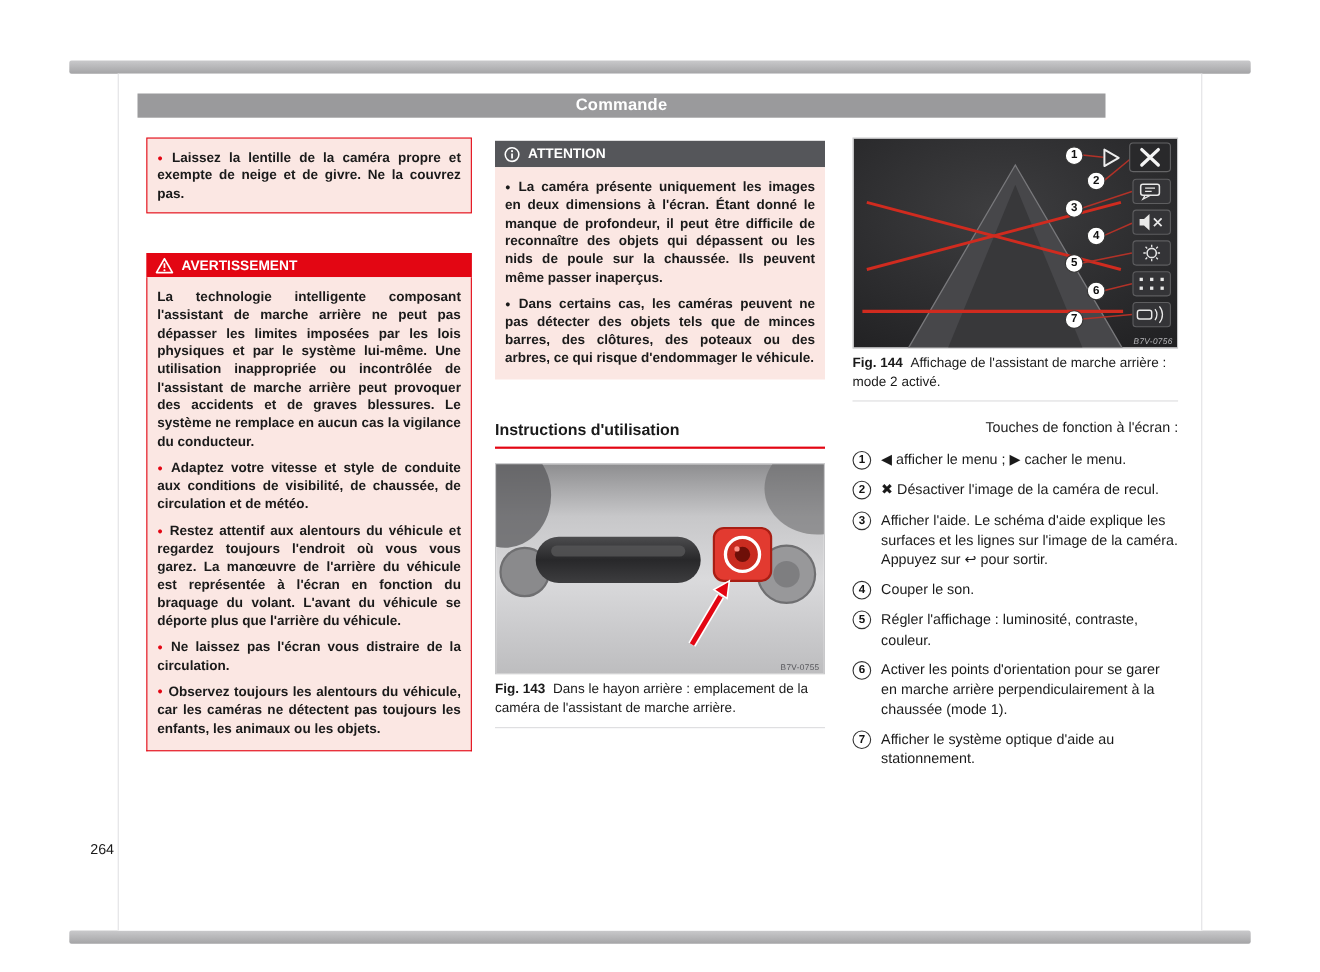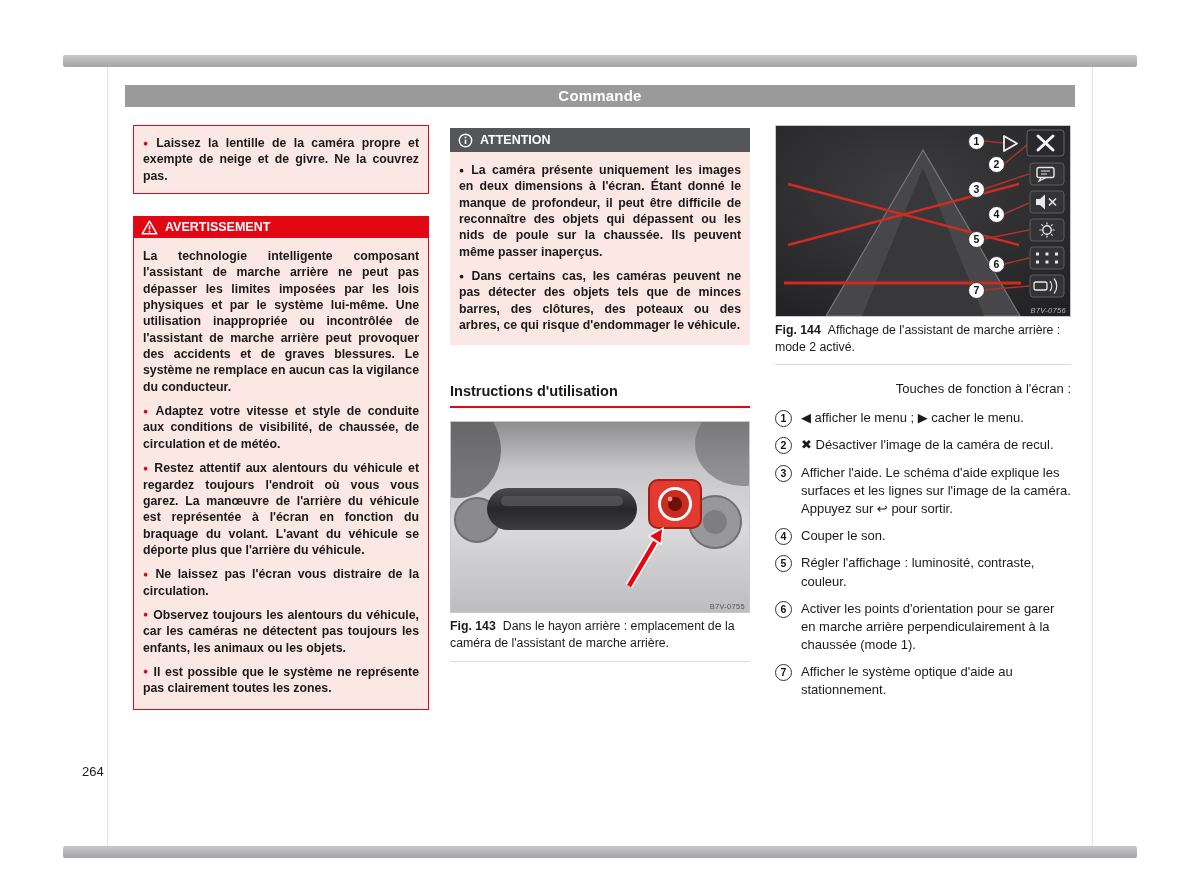--- a/index.html
+++ b/index.html
@@ -7,38 +7,38 @@
   body {
     position:relative; background:#ffffff; overflow:hidden;
     font-family:"Liberation Sans", sans-serif; color:var(--ink,#1a1a1a);
   }
   .book-edge { position:absolute; left:63px; width:1074px; height:12px;
     background:linear-gradient(180deg,#c9c9cb,#a4a4a6); border-radius:2px; }
   .book-edge.top { top:55px; }
   .book-edge.bottom { top:846px; }
   .page { position:absolute; left:107px; top:67px; width:986px; height:779px;
     background:#ffffff; border-left:1px solid #e2e2e4; border-right:1px solid #e2e2e4; }
-  .page-header { position:absolute; left:125px; top:85px; width:950px; height:22px;
+  .page-header { position:absolute; left:125px; top:85px; width:880px; height:22px;
     background:var(--header_gray,#9a9a9c); color:#fff; font-weight:bold; font-size:15px;
     text-align:center; line-height:22px; letter-spacing:.2px; }
   .page-number { position:absolute; left:82px; top:764px; font-size:13px; }
 
   .col { position:absolute; }
   .col-left  { left:133px; top:125px; width:296px; }
   .col-mid   { left:450px; top:128px; width:300px; }
   .col-right { left:775px; top:125px; width:296px; }
 
   .box-pink { background:var(--pink,#fbe7e3); border:1px solid var(--red,#e30613); padding:9px 9px; }
   p.b { font-size:12.3px; font-weight:bold; line-height:1.33; text-align:justify; hyphens:auto; }
   .warn-body p + p, .attn-body p + p { margin-top:8px; }
   .bullet::before { content:"●\2002"; font-size:8.5px; vertical-align:1.5px; }
   .bullet.red::before { color:var(--red,#e30613); }
   .bullet.dark::before { color:#1a1a1a; }
 
-  .warn-header { margin-top:22px; background:var(--red,#e30613); color:#fff; height:22px;
+  .warn-header { margin-top:36px; background:var(--red,#e30613); color:#fff; height:22px;
     display:flex; align-items:center; gap:7px; padding:0 8px; font-size:12.5px; font-weight:bold; }
   .warn-body { border-top:none; padding:10px 9px 12px; }
 
   .attn-header { background:var(--attention_gray,#55565a); color:#fff; height:24px;
     display:flex; align-items:center; gap:7px; padding:0 8px; font-size:12.5px; font-weight:bold; }
   .attn-body { background:var(--pink,#fbe7e3); padding:10px 9px 12px; }
 
   .section-title { margin-top:38px; font-size:14.5px; font-weight:bold;
     padding-bottom:7px; border-bottom:2px solid var(--red,#e30613); }
 
@@ -84,21 +84,20 @@
       <circle cx="8.5" cy="11.7" r="0.95" fill="#fff"></circle>
     </svg>
     <span>AVERTISSEMENT</span>
   </div>
   <div class="box-pink warn-body">
     <p class="b">La technologie intelligente composant l'assistant de marche arrière ne peut pas dépasser les limites imposées par les lois physiques et par le système lui-même. Une utilisation inappropriée ou incontrôlée de l'assistant de marche arrière peut provoquer des accidents et de graves blessures. Le système ne remplace en aucun cas la vigilance du conducteur.</p>
     <p class="b bullet red">Adaptez votre vitesse et style de conduite aux conditions de visibilité, de chaussée, de circulation et de météo.</p>
     <p class="b bullet red">Restez attentif aux alentours du véhicule et regardez toujours l'endroit où vous vous garez. La manœuvre de l'arrière du véhicule est représentée à l'écran en fonction du braquage du volant. L'avant du véhicule se déporte plus que l'arrière du véhicule.</p>
     <p class="b bullet red">Ne laissez pas l'écran vous distraire de la circulation.</p>
     <p class="b bullet red">Observez toujours les alentours du véhicule, car les caméras ne détectent pas toujours les enfants, les animaux ou les objets.</p>
-    <p class="b bullet red">Il est possible que le système ne représente pas clairement toutes les zones.</p>
   </div>
 </div>
 
 <div class="col col-mid">
   <div class="attn-header">
     <svg width="15" height="15" viewBox="0 0 15 15">
       <circle cx="7.5" cy="7.5" r="6.2" fill="none" stroke="#fff" stroke-width="1.4"></circle>
       <circle cx="7.5" cy="4.4" r="0.95" fill="#fff"></circle>
       <line x1="7.5" y1="6.6" x2="7.5" y2="11" stroke="#fff" stroke-width="1.6"></line>
     </svg>

